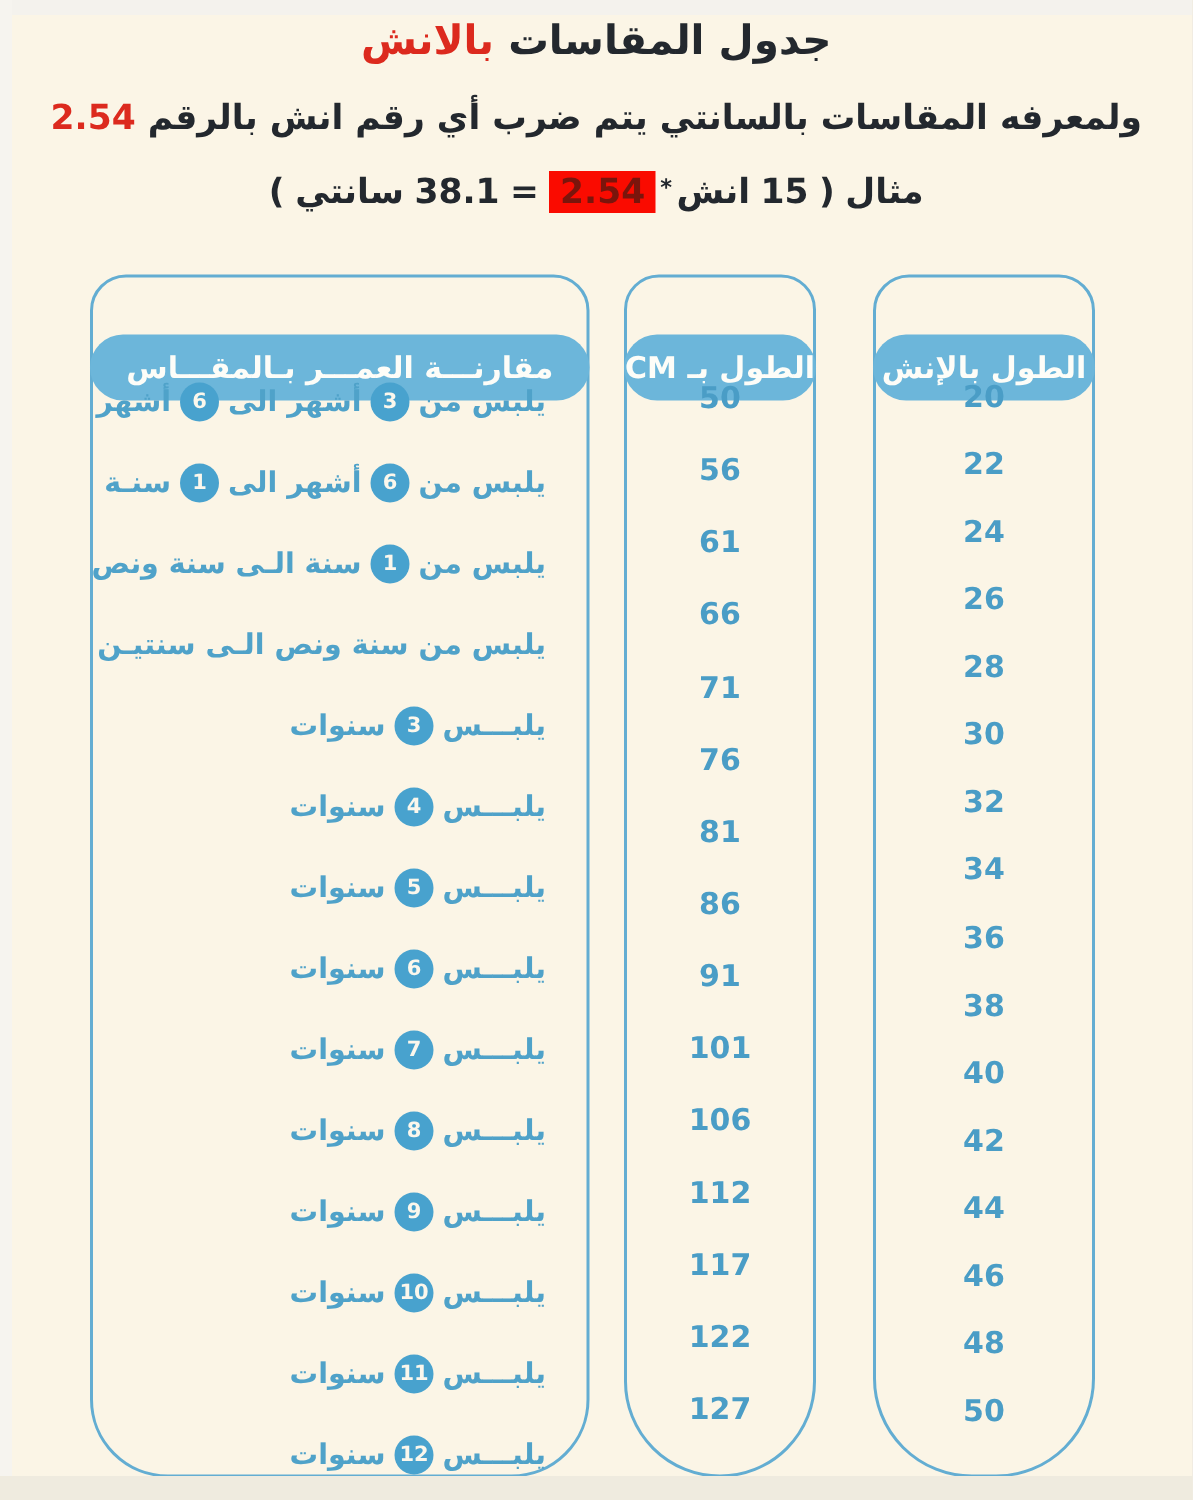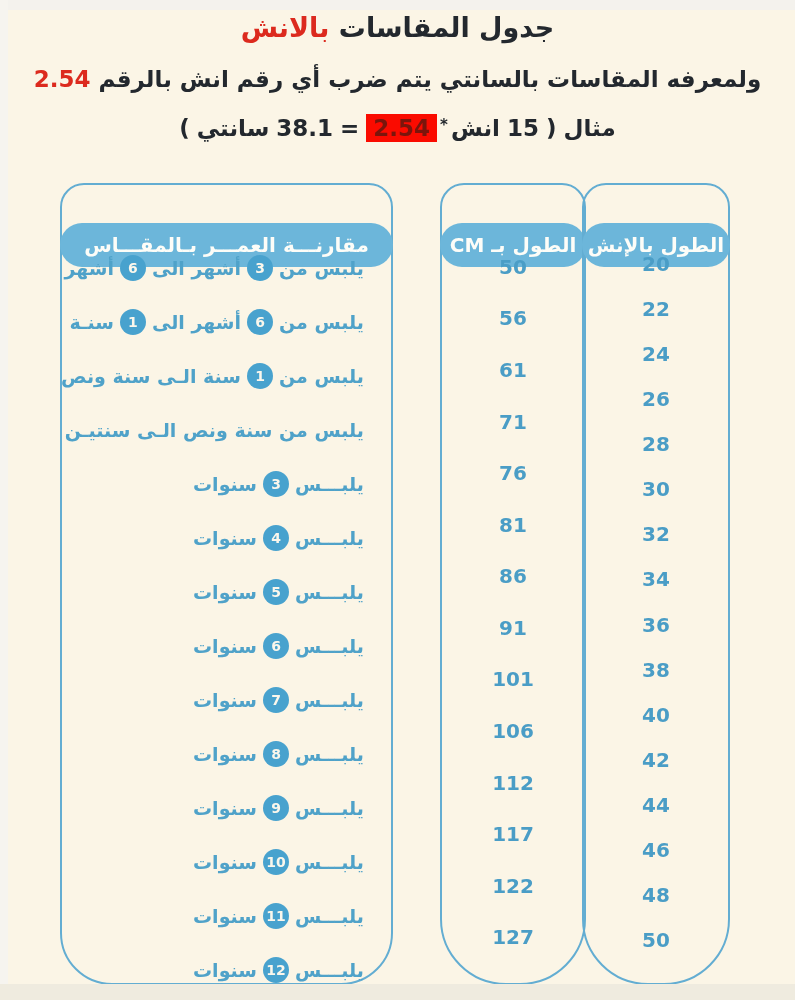--- a/index.html
+++ b/index.html
@@ -22,21 +22,21 @@
   .example{top:114px;font-size:23px;display:flex;direction:rtl;
            justify-content:center;align-items:center;gap:7px;}
   .red{color:#DC2A1E;}
   .hl{background:#FA0B00;color:#7A150C;padding:1px 7px;font-weight:bold;}
   .star{font-size:15px;align-self:flex-start;margin:0 -4px;padding-top:2px;}
 
   
   .col{position:absolute;top:183px;height:802px;border:2px solid #63ADD2;
        box-sizing:border-box;background:transparent;}
   .col-age {left:60px;width:333px;border-radius:24px 24px 52px 52px;}
-  .col-cm  {left:440px;width:146px;border-radius:24px 24px 66px 66px;}
+  .col-cm  {left:416px;width:128px;border-radius:24px 24px 66px 66px;}
   .col-inch{left:582px;width:148px;border-radius:24px 24px 66px 66px;}
 
   .pill{position:absolute;top:-2px;left:-2px;right:-2px;height:44px;
         background:#6CB6DA;border-radius:22px;display:flex;align-items:center;
         justify-content:center;color:#FDFDF8;font-weight:bold;font-size:20px;
         direction:rtl;white-space:nowrap;margin-top:40px;}
   .col-body{position:absolute;top:44px;bottom:0;left:0;right:0;
             display:flex;flex-direction:column;padding:12px 0 20px;}
   .val-row{flex:1;display:flex;align-items:center;justify-content:center;
            color:#4A9DC6;font-weight:bold;font-size:20px;}
@@ -162,20 +162,21 @@
         </div>
       </div>
   </div>
 
   <div class="col col-cm">
     <div class="pill">الطول بـ CM</div>
     <div class="col-body">
         <div class="val-row">50</div>
         <div class="val-row">56</div>
         <div class="val-row">61</div>
+        <div class="val-row">66</div>
         <div class="val-row">71</div>
         <div class="val-row">76</div>
         <div class="val-row">81</div>
         <div class="val-row">86</div>
         <div class="val-row">91</div>
         <div class="val-row">101</div>
         <div class="val-row">106</div>
         <div class="val-row">112</div>
         <div class="val-row">117</div>
         <div class="val-row">122</div>

